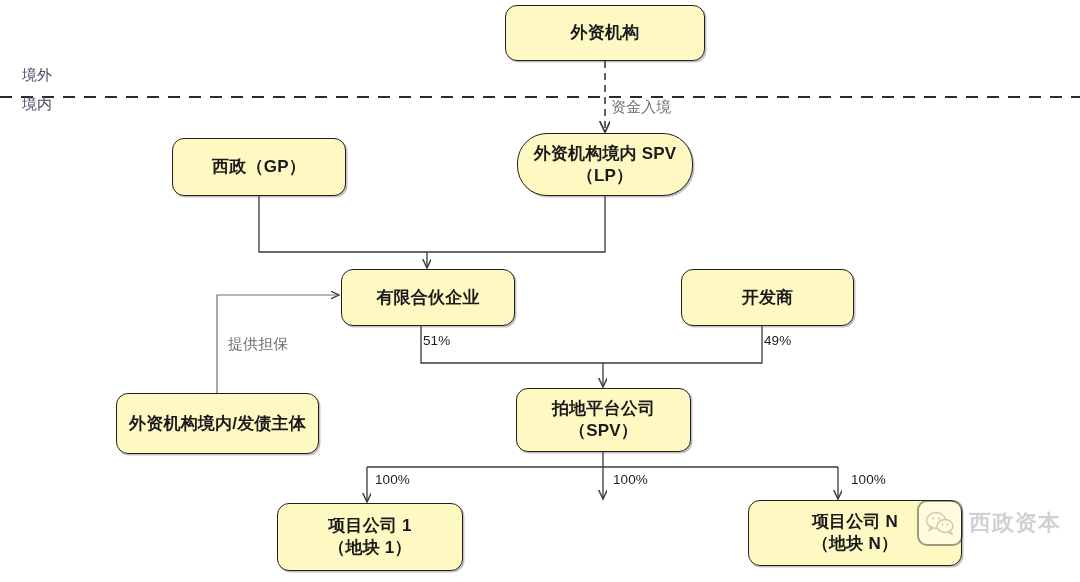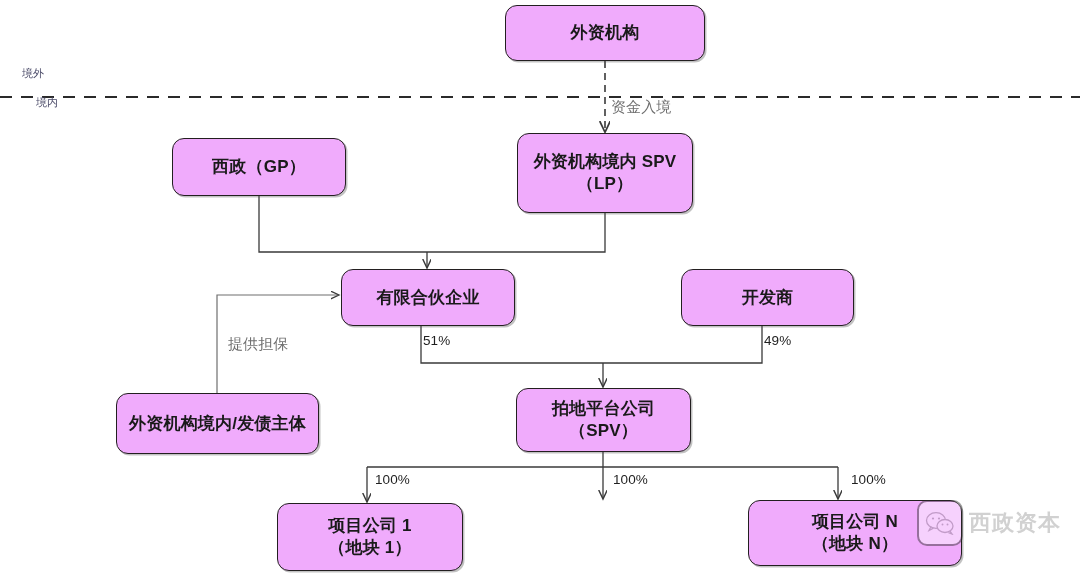--- a/index.html
+++ b/index.html
@@ -23,21 +23,21 @@
     top: 0;
     width: 1080px;
     height: 582px;
     pointer-events: none;
   }
   .node {
     position: absolute;
     box-sizing: border-box;
     border: 1.6px solid #231f20;
     border-radius: 12px;
-    background: #f0abfc;
+    background: #fef9c3;
     display: flex;
     align-items: center;
     justify-content: center;
     text-align: center;
     color: #1a1a1a;
     font-weight: bold;
     font-size: 17px;
     line-height: 1.28;
     letter-spacing: 0.2px;
     box-shadow: 1.5px 1.5px 0 rgba(80,80,80,0.35);
@@ -55,21 +55,21 @@
     white-space: nowrap;
     letter-spacing: 0.1px;
   }
   .edge-label.cn {
     color: #6f6f6f;
     font-size: 15px;
   }
   .border-label {
     position: absolute;
     color: #4a4a68;
-    font-size: 11px;
+    font-size: 15px;
     white-space: nowrap;
   }
   .watermark {
     position: absolute;
     display: flex;
     align-items: center;
     gap: 6px;
     opacity: 0.45;
   }
   .wm-badge {
@@ -116,31 +116,31 @@
     <path d="M603,363 L603,386" stroke="#3a3a3a" stroke-width="1.3" fill="none" marker-end="url(#arrow)"></path>
 
     <path d="M603,452 L603,467" stroke="#3a3a3a" stroke-width="1.3" fill="none"></path>
     <path d="M367,467 L838,467" stroke="#3a3a3a" stroke-width="1.3" fill="none"></path>
     <path d="M367,467 L367,501" stroke="#3a3a3a" stroke-width="1.3" fill="none" marker-end="url(#arrow)"></path>
     <path d="M603,467 L603,498" stroke="#3a3a3a" stroke-width="1.3" fill="none" marker-end="url(#arrow)"></path>
     <path d="M838,467 L838,498" stroke="#3a3a3a" stroke-width="1.3" fill="none" marker-end="url(#arrow)"></path>
   </svg>
 
   <div class="border-label" style="left:22px; top:66px;">境外</div>
-  <div class="border-label" style="left:22px; top:95px;margin-left:14px;">境内</div>
+  <div class="border-label" style="left:22px; top:95px;">境内</div>
 
   <div class="node" style="left:505px; top:5px; width:200px; height:56px;">
     <span class="ntext">外资机构</span>
   </div>
 
   <div class="node" style="left:172px; top:138px; width:174px; height:58px;">
     <span class="ntext">西政（GP）</span>
   </div>
 
-  <div class="node" style="left:517px; top:133px; width:176px; height:80px;">
+  <div class="node" style="left:517px; top:133px; width:176px; height:63px;border-radius:30px;">
     <span class="ntext">外资机构境内 SPV
 （LP）</span>
   </div>
 
   <div class="node" style="left:341px; top:269px; width:174px; height:57px;">
     <span class="ntext">有限合伙企业</span>
   </div>
 
   <div class="node" style="left:681px; top:269px; width:173px; height:57px;">
     <span class="ntext">开发商</span>

